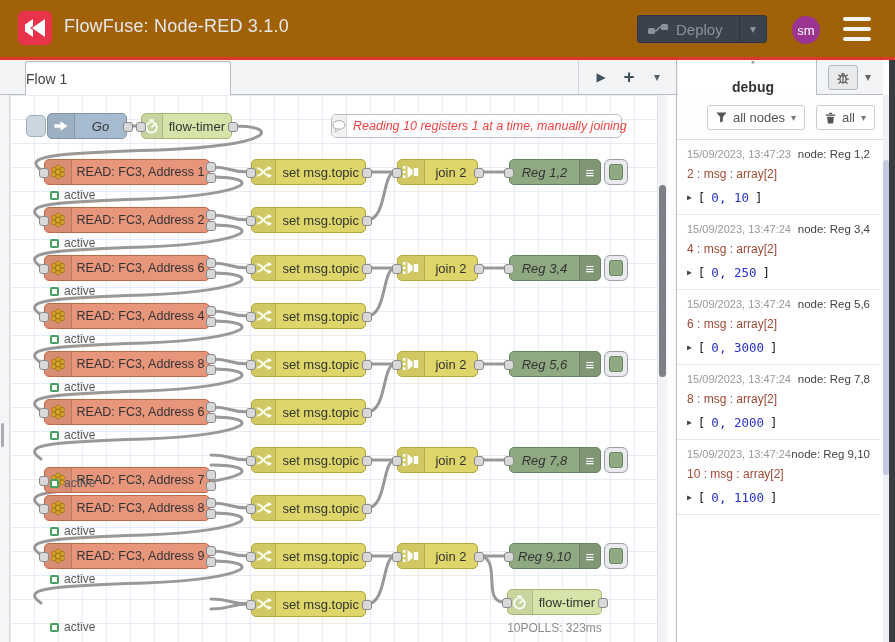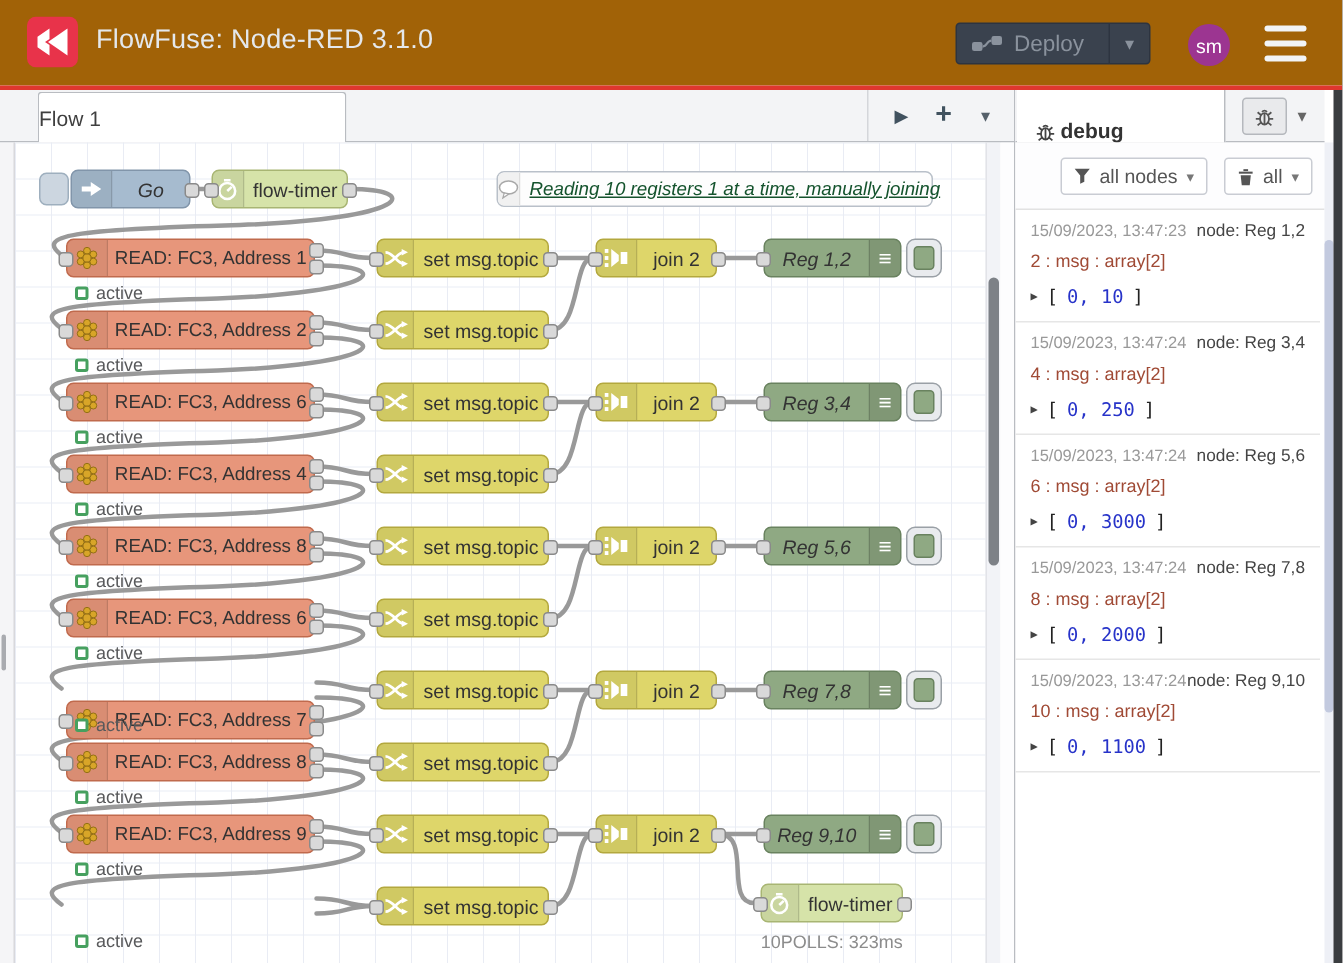--- a/index.html
+++ b/index.html
@@ -47,21 +47,21 @@
   .read{background:#e7967b;border-color:#c06a4d;}
   .read .label{font-size:12.5px;padding:0 3px;}
   .change,.join{background:#ded66a;border-color:#b3a83e;}
   .debugnode{background:#8fa983;border-color:#69825f;}
   .debugnode .label{font-style:italic;}
   .dbg-bar{width:20px;display:flex;align-items:center;justify-content:center;background:rgba(0,0,0,.10);
       border-left:1px solid rgba(0,0,0,.15);border-radius:0 4px 4px 0;color:#fff;font-weight:bold;font-size:15px;}
   .dbg-toggle{position:absolute;width:24px;height:26px;background:#e9ebee;border:1px solid #9aa0a6;border-radius:6px;
       box-sizing:border-box;z-index:2;cursor:pointer;}
   .dbg-toggle .inner{position:absolute;left:4px;top:4px;right:4px;bottom:4px;background:#8fa983;border:1px solid #69825f;border-radius:3px;}
-  .commentnode{background:#fdfdfd;border-color:#b9c0c9;height:24px;color:#14532d;text-decoration:underline;}
+  .commentnode{background:#fdfdfd;border-color:#b9c0c9;height:24px;color:#ef4444;}
   .commentnode .icon-region{background:#f1f1f1;border-right:1px solid #ddd;}
   .commentnode .label{font-style:italic;font-size:12.5px;}
   .inject-btn{position:absolute;width:20px;height:22px;background:#ccd6e0;border:1px solid #9eafbe;border-radius:5px;
       box-sizing:border-box;z-index:2;cursor:pointer;}
   .port{position:absolute;width:10px;height:10px;background:#d9d9d9;border:1px solid #8a8a8a;border-radius:3px;
       box-sizing:border-box;z-index:3;cursor:crosshair;}
   .status{position:absolute;display:flex;align-items:center;gap:5px;z-index:2;font-size:12px;color:#58595b;}
   .status .sq{width:9px;height:9px;border:2px solid #46a05f;background:#fff;border-radius:2px;box-sizing:border-box;}
   .node-status-text{position:absolute;z-index:2;font-size:12px;color:#8c8c8c;text-align:center;}
   .italic{font-style:italic;}
@@ -70,21 +70,21 @@
   .canvas-scroll-thumb{position:absolute;left:1px;top:90px;width:7px;height:192px;background:#7d8187;border-radius:4px;}
   .gapstrip{position:absolute;left:667px;top:95px;width:9px;height:547px;background:#fdfdfe;}
   .divider{position:absolute;left:676px;top:60px;width:1px;height:582px;background:#b9bcc1;}
   .debug-scroll-track{position:absolute;left:883px;top:95px;width:6px;height:547px;background:#eef0f6;}
   .debug-scroll-thumb{position:absolute;left:0;top:65px;width:6px;height:315px;background:#c3cadf;border-radius:3px;}
   .window-edge{position:absolute;left:889px;top:60px;width:6px;height:582px;background:#3a3d40;}
   
   .debug-panel{position:absolute;left:677px;top:60px;width:206px;height:582px;background:#fff;}
   .debug-header{position:absolute;left:0;top:0;width:206px;height:35px;background:#f3f4f6;border-bottom:1px solid #b9bcc1;box-sizing:border-box;}
   .debug-tab{position:absolute;left:1px;top:0;width:139px;height:35px;background:#fff;border-right:1px solid #b9bcc1;
-      box-sizing:border-box;display:flex;align-items:flex-end;gap:3px;padding-left:12px;cursor:pointer;}
+      box-sizing:border-box;display:flex;align-items:center;gap:15px;padding-left:12px;cursor:pointer;flex-direction:column;}
   .debug-tab span{font-size:14px;font-weight:bold;color:#333;}
   .debug-node-btn{position:absolute;left:151px;top:5px;width:30px;height:25px;background:#e9eaec;border:1px solid #b5b8bd;
       border-radius:3px;box-sizing:border-box;display:flex;align-items:center;justify-content:center;cursor:pointer;}
   .debug-hdr-chev{position:absolute;left:188px;top:10px;font-size:12px;color:#666;cursor:pointer;}
   .debug-toolbar{position:absolute;left:0;top:35px;width:206px;height:45px;background:#fdfdfe;border-bottom:1px solid #e2e2e2;box-sizing:border-box;}
   .dt-btn{position:absolute;top:10px;height:25px;background:#fff;border:1px solid #c9ccd3;border-radius:3px;box-sizing:border-box;
       display:flex;align-items:center;gap:6px;padding:0 8px;font-size:13px;color:#555;cursor:pointer;}
   .dt-filter{left:30px;}
   .dt-clear{left:139px;}
   .dt-chev{font-size:10px;color:#777;}

